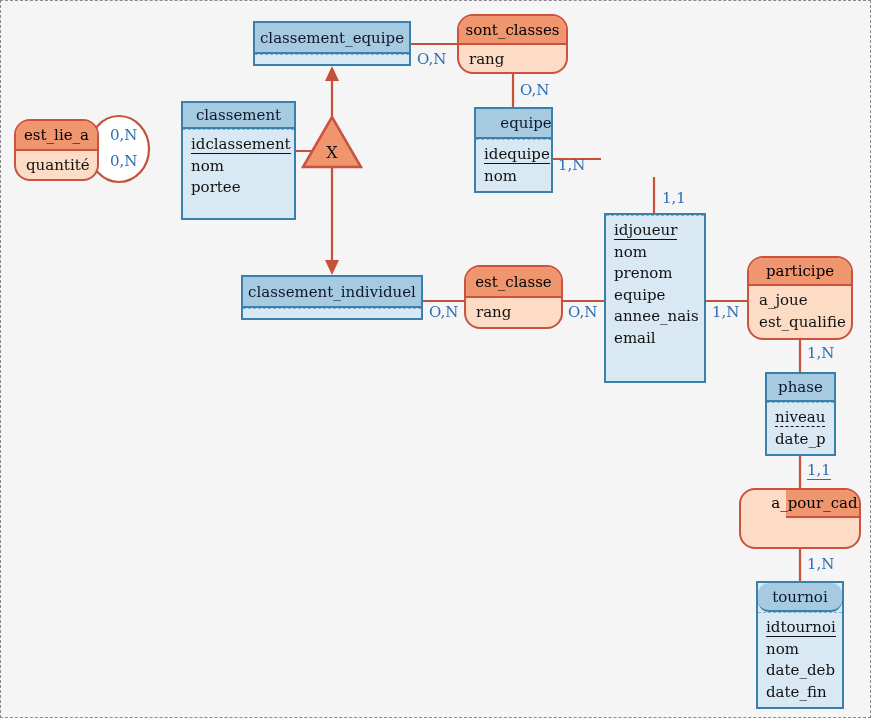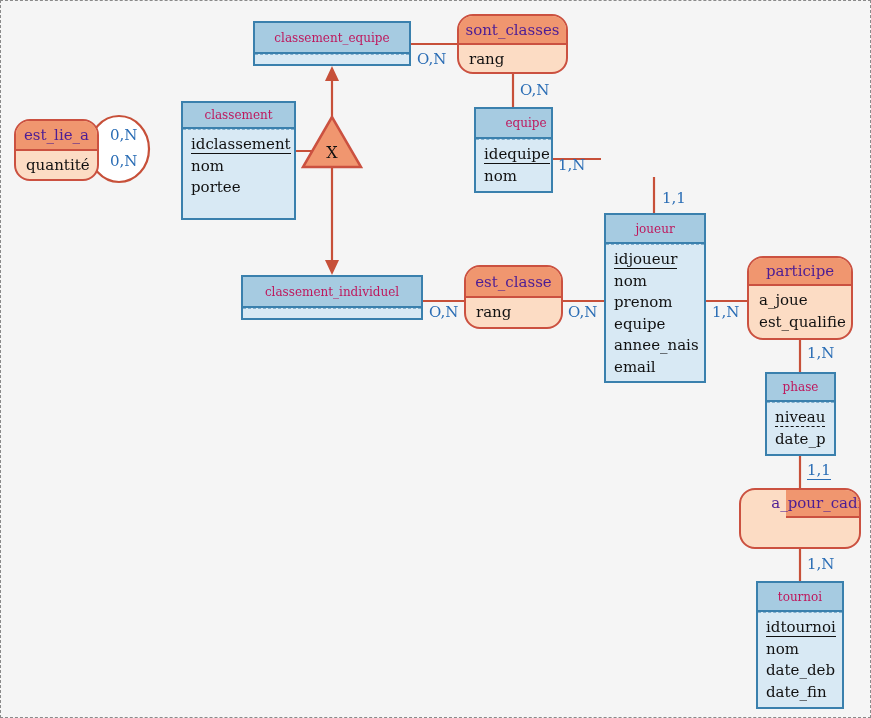--- a/index.html
+++ b/index.html
@@ -19,35 +19,35 @@
     position:relative;width:869px;height:716px;background:var(--bg);
     border:1px dashed #8a8a8a;overflow:hidden;
   }
   #wires{position:absolute;left:0;top:0;z-index:0;}
   .entity{
     position:absolute;z-index:2;border:2px solid var(--eb);
     background:var(--ebd);box-sizing:border-box;
   }
   .e-head{
     background:var(--eh);border-bottom:2px solid var(--eb);
-    text-align:center;font-size:12px;color:#be185d;
+    text-align:center;font-size:15px;color:#0f172a;
     display:flex;align-items:center;justify-content:center;
   }
   .e-body{
     border-top:1px dashed rgba(58,128,173,.55);
     padding:4px 8px 4px 8px;font-size:15px;color:#111;line-height:21.5px;
     box-sizing:border-box;
   }
   .relation{
     position:absolute;z-index:2;border:2.5px solid var(--rb);
     background:var(--rbd);border-radius:16px;box-sizing:border-box;overflow:hidden;
   }
   .r-head{
     background:var(--rh);border-bottom:2px solid var(--rb);
-    text-align:center;font-size:15px;color:#4c1d95;
+    text-align:center;font-size:15px;color:#000000;
     display:flex;align-items:center;justify-content:center;
   }
   .r-body{
     padding:3px 10px;font-size:15px;color:#111;line-height:22px;box-sizing:border-box;
   }
   .u-solid{border-bottom:1.4px solid #111;padding-bottom:0px;}
   .u-dashed{border-bottom:1.4px dashed #111;padding-bottom:0px;}
   .card{
     position:absolute;z-index:3;color:var(--card);font-size:15px;line-height:15px;
     white-space:nowrap;
@@ -62,21 +62,21 @@
   #e-equipe{left:473px;top:106px;width:79px;height:86px;}
   #e-equipe .e-head{height:28px;padding-left:25px;}
   #e-joueur{left:603px;top:212px;width:102px;height:170px;}
   #e-joueur .e-head{height:27px;}
   #e-classement-individuel{left:240px;top:274px;width:182px;height:45px;}
   #e-classement-individuel .e-head{height:29px;}
   #e-classement-individuel .e-body{height:12px;padding:0;}
   #e-phase{left:764px;top:371px;width:71px;height:84px;}
   #e-phase .e-head{height:26px;}
   #e-tournoi{left:755px;top:580px;width:88px;height:128px;}
-  #e-tournoi .e-head{height:27px;}
+  #e-tournoi .e-head{height:27px;border-radius:11px;}
   
   #r-est-lie-a{left:13px;top:118px;width:85px;height:62px;}
   #r-est-lie-a .r-head{height:28px;}
   #r-sont-classes{left:456px;top:13px;width:111px;height:60px;}
   #r-sont-classes .r-head{height:27px;}
   #r-est-membre{left:597px;top:117px;width:113px;height:61px;}
   #r-est-membre .r-head{height:27px;}
   #r-est-classe{left:463px;top:264px;width:99px;height:64px;}
   #r-est-classe .r-head{height:29px;}
   #r-participe{left:746px;top:255px;width:106px;height:84px;}
@@ -176,21 +176,20 @@
 
   <div class="entity" id="e-equipe">
     <div class="e-head">equipe</div>
     <div class="e-body">
       <div><span class="u-solid">idequipe</span></div>
       <div>nom</div>
     </div>
   </div>
 
   <div class="entity" id="e-joueur">
-    <div class="e-head">joueur</div>
     <div class="e-body">
       <div><span class="u-solid">idjoueur</span></div>
       <div>nom</div>
       <div>prenom</div>
       <div>equipe</div>
       <div>annee_nais</div>
       <div>email</div>
     </div>
   </div>
 

